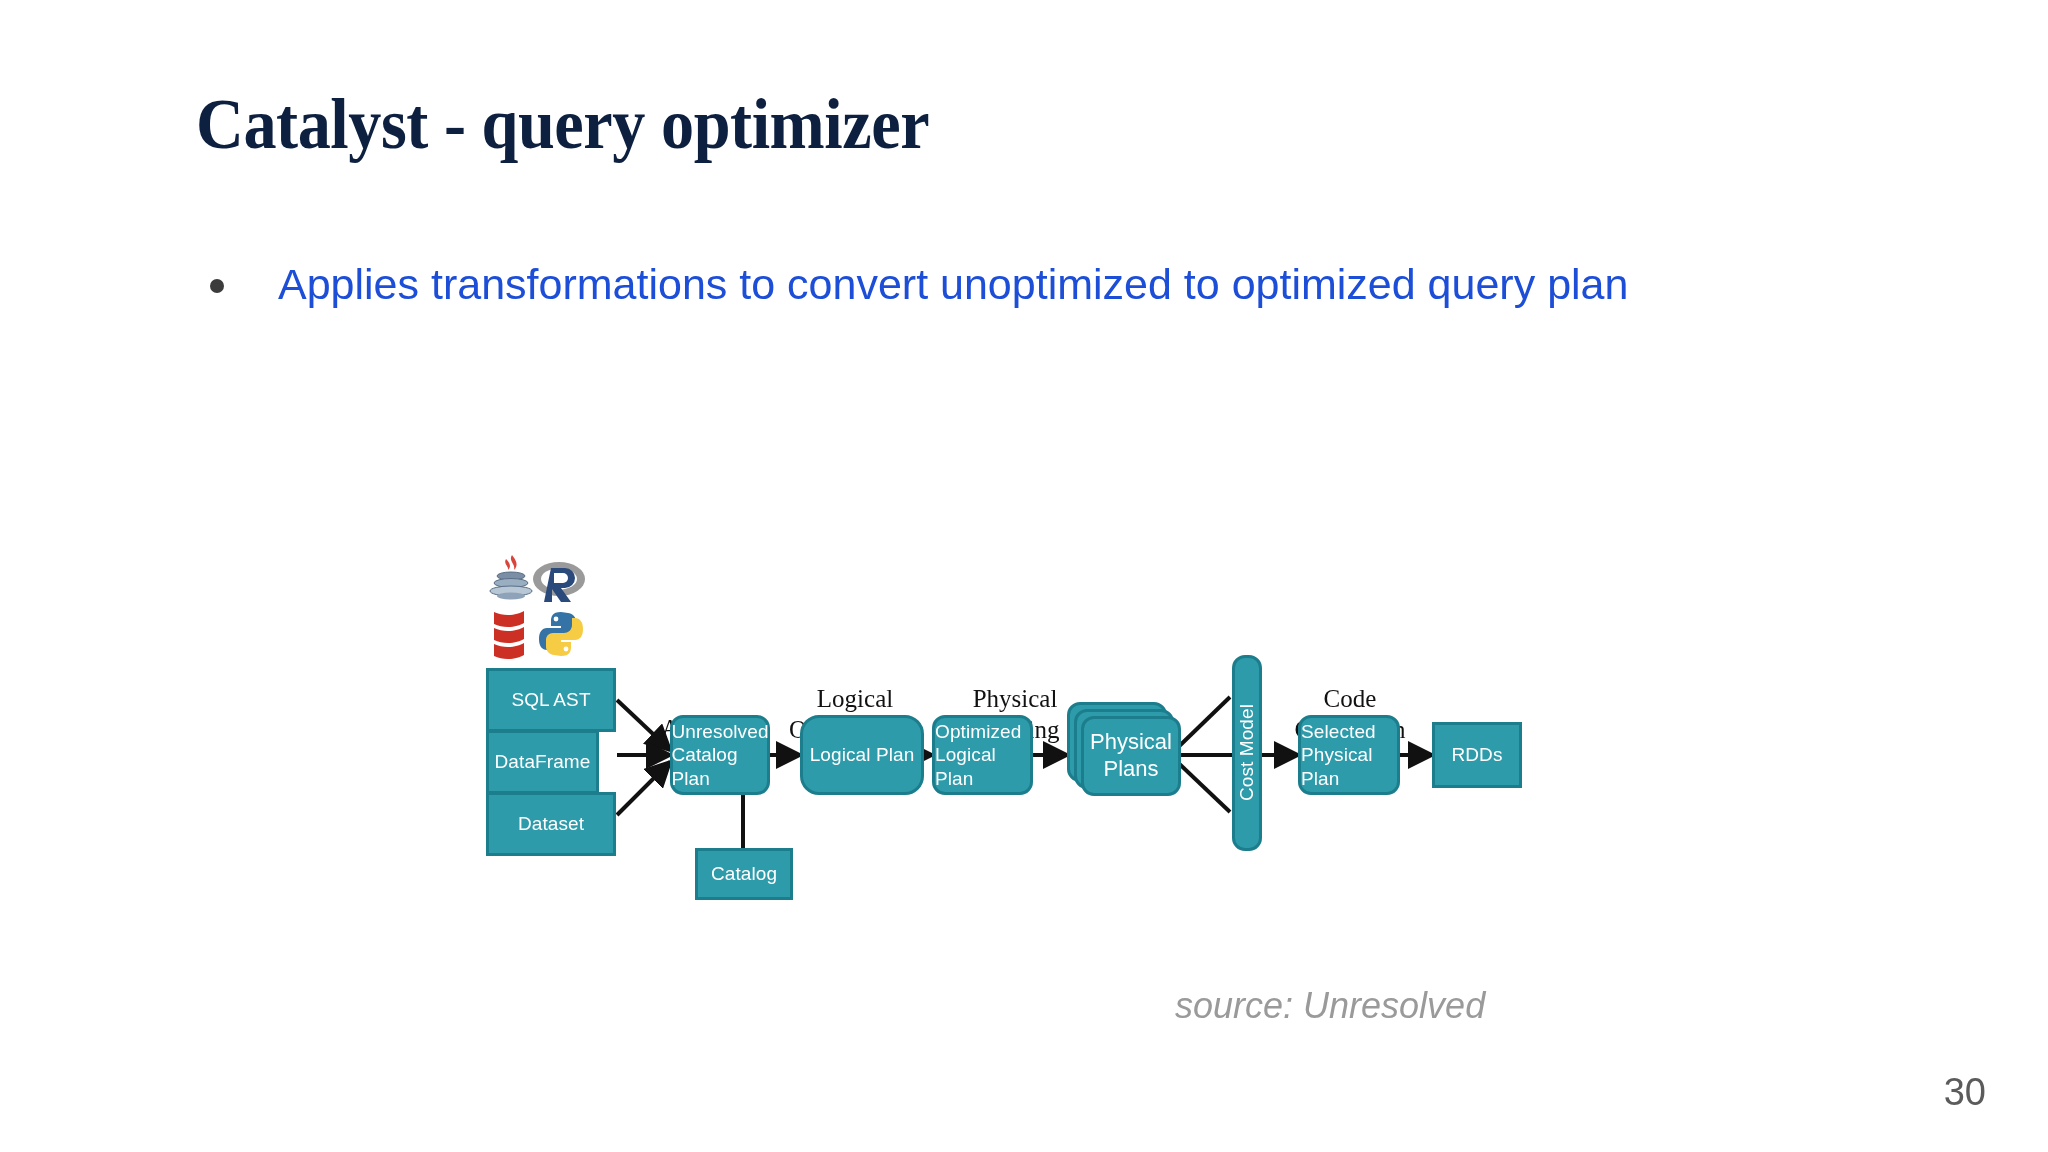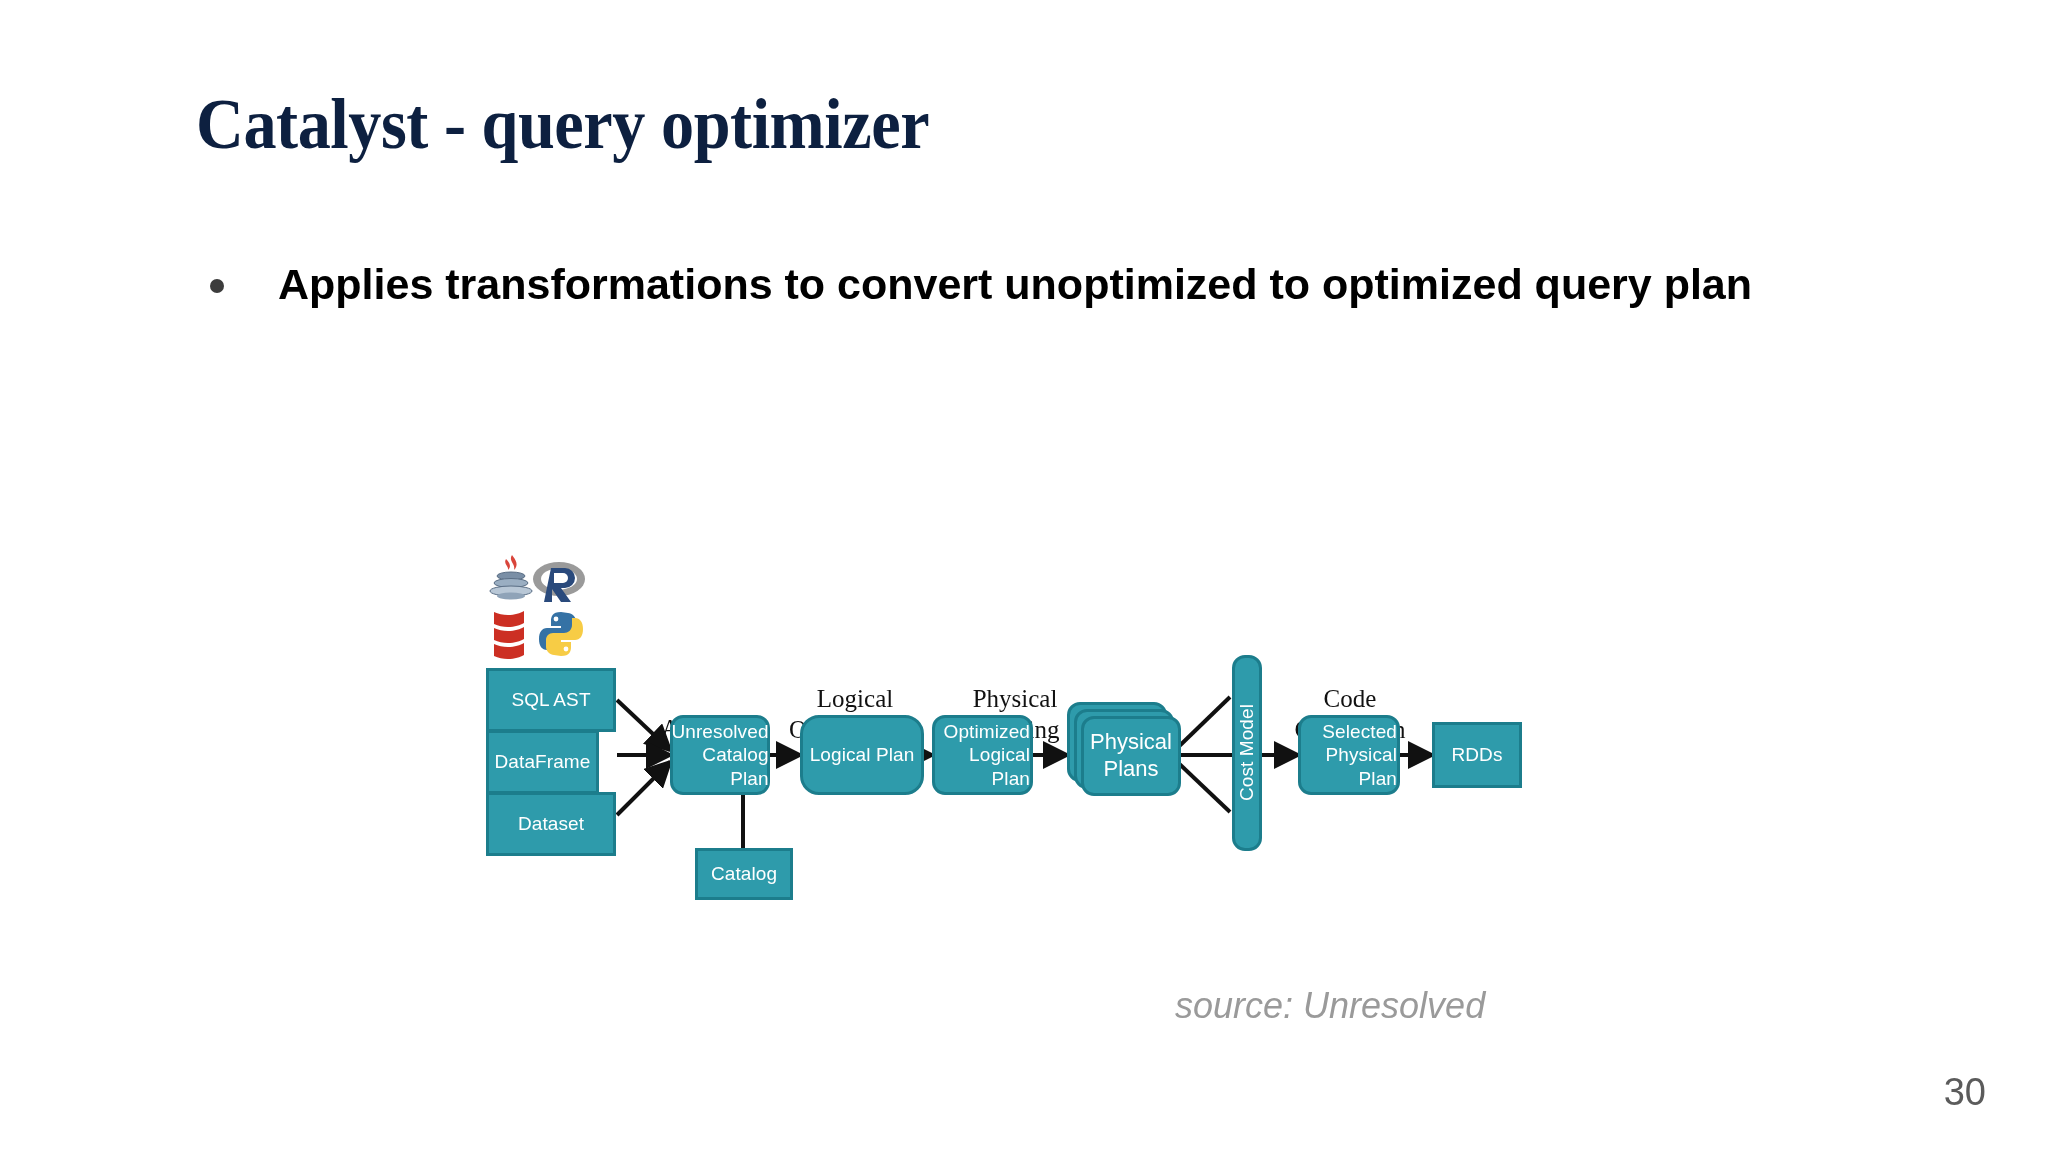--- a/index.html
+++ b/index.html
@@ -56,43 +56,43 @@
     height: 14px;
     border-radius: 50%;
     background: #3c3c3c;
     margin-top: 24px;
     margin-right: 54px;
   }
   .bullet-text {
     flex: 1 1 auto;
     font-size: 43px;
     line-height: 1.38;
-    color: #000000;
-    font-weight: 700;
+    color: #1d4ed8;
+    font-weight: 400;
     max-width: 1640px;
   }
 
   
   .diagram {
     position: absolute;
     left: 470px;
     top: 550px;
     width: 1160px;
     height: 380px;
   }
 
   .node {
     position: absolute;
     background: #2e9bab;
     border: 3px solid #1c7d8c;
     color: #ffffff;
     display: flex;
     align-items: center;
     justify-content: center;
-    text-align: right;
+    text-align: left;
     font-size: 19px;
     line-height: 1.22;
     box-sizing: border-box;
     font-weight: 400;
     letter-spacing: 0.1px;
   }
   .node.rounded { border-radius: 13px; }
 
   
   .stack-wrap { position: absolute; }

